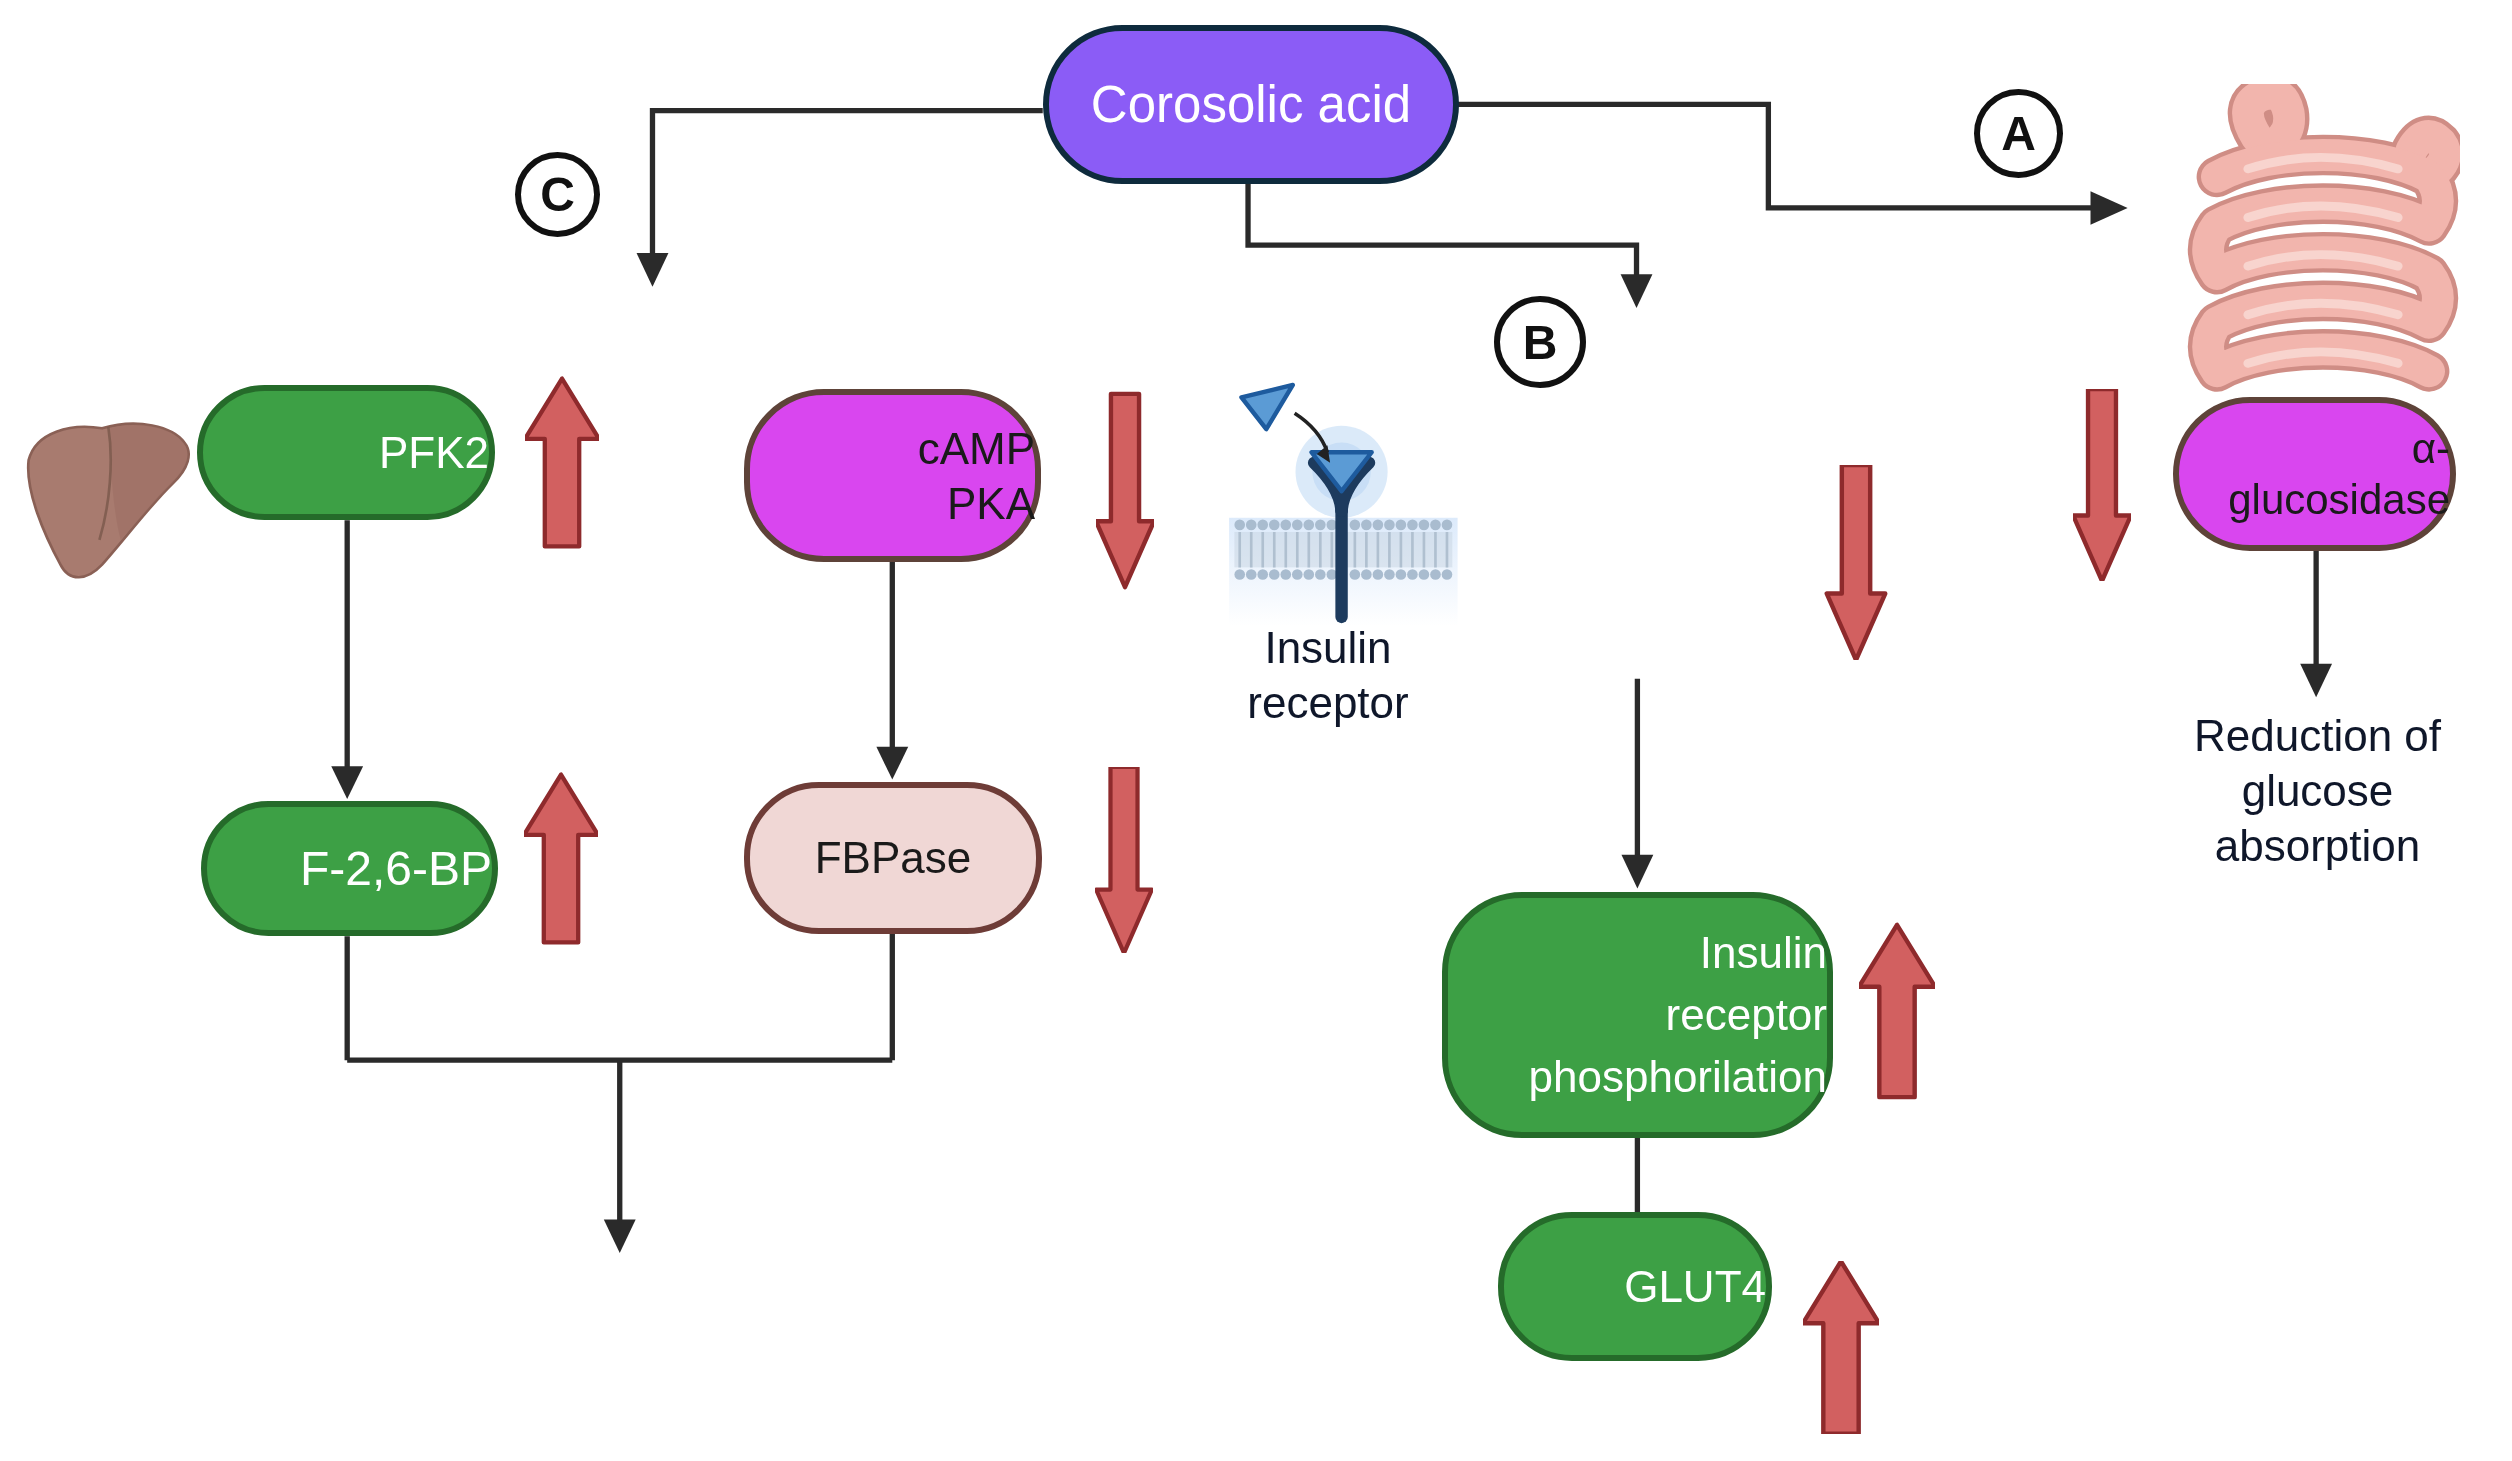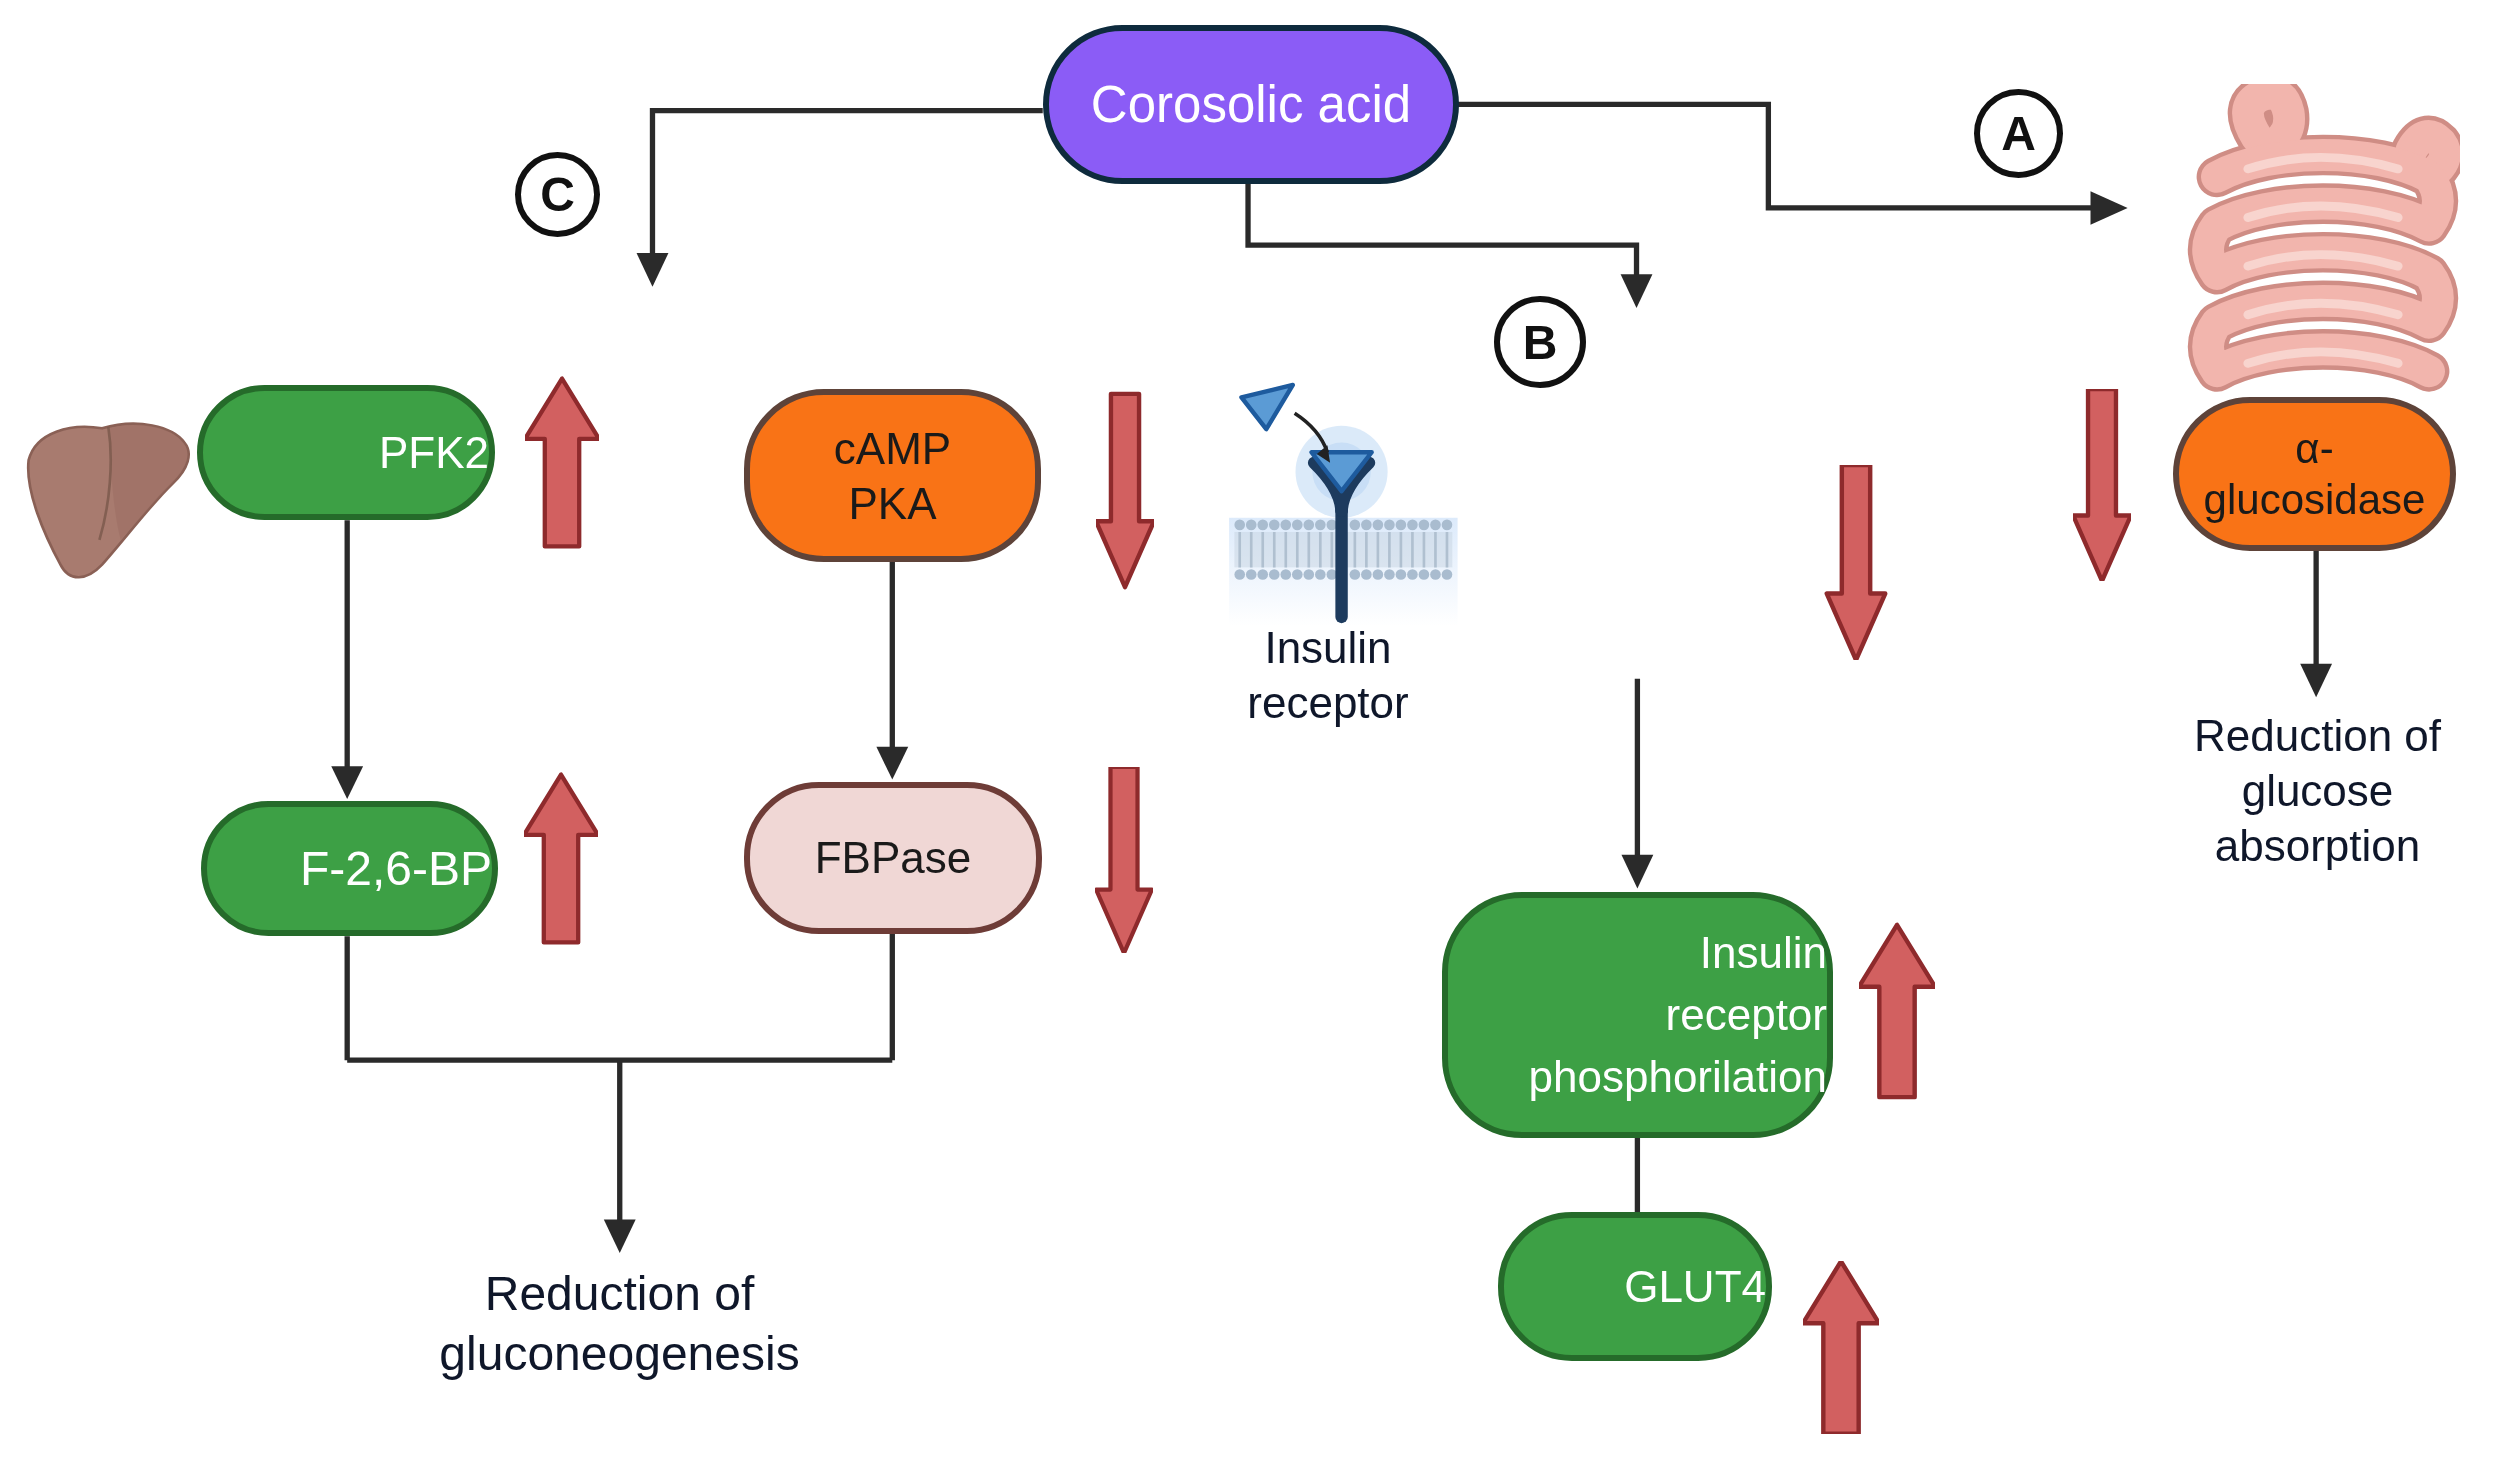--- a/index.html
+++ b/index.html
@@ -4,21 +4,21 @@
 <style>
   html,body{margin:0;padding:0;background:#ffffff;}
   .canvas{position:relative;width:2512px;height:1461px;background:#ffffff;overflow:hidden;
           font-family:"Liberation Sans", sans-serif;}
   svg.layer{position:absolute;left:0;top:0;}
   .node{position:absolute;box-sizing:border-box;display:flex;flex-direction:column;
         align-items:center;justify-content:center;text-align:center;}
   .node span{display:block;}
   .teal{background:#8b5cf6;border:6.2px solid #0e2b3d;color:#ffffff;}
   .green{background:#3da045;border:6.2px solid #256b2a;color:#ffffff;align-items:flex-end;}
-  .tan{background:#f97316;border:6.2px solid #5e4339;color:#1a1a1a;}
+  .tan{background:#d946ef;border:6.2px solid #5e4339;color:#1a1a1a;align-items:flex-end;}
   .pink{background:#f0d7d5;border:6.2px solid #6e3c37;color:#1a1a1a;}
   .freetext{position:absolute;text-align:center;color:#0f172a;}
   .circle-label{position:absolute;box-sizing:border-box;border:6.2px solid #111111;border-radius:50%;
         background:#ffffff;color:#111111;display:flex;align-items:center;justify-content:center;
         font-weight:bold;}
   .redarrow{position:absolute;}
 </style>
 </head>
 <body>
 
@@ -231,24 +231,20 @@
   <div class="node tan" style="left:2173px;top:397px;width:283px;height:154px;border-radius:77px;font-size:42px;line-height:51px;">
     <span>α-</span>
     <span>glucosidase</span>
   </div>
 
   <div class="freetext" style="left:1222px;top:620px;width:212px;font-size:44px;line-height:55px;">
     <span>Insulin</span>
     <span>receptor</span>
   </div>
 
-  <div class="freetext" style="left:336px;top:1264px;width:567px;font-size:48px;line-height:60px;">
-    <span>Reduction of</span>
-    <span>gluconeogenesis</span>
-  </div>
 
   <div class="freetext" style="left:2138px;top:708px;width:359px;font-size:44px;line-height:55px;">
     <span>Reduction of</span>
     <span>glucose</span>
     <span>absorption</span>
   </div>
 
 </div>
 
 

